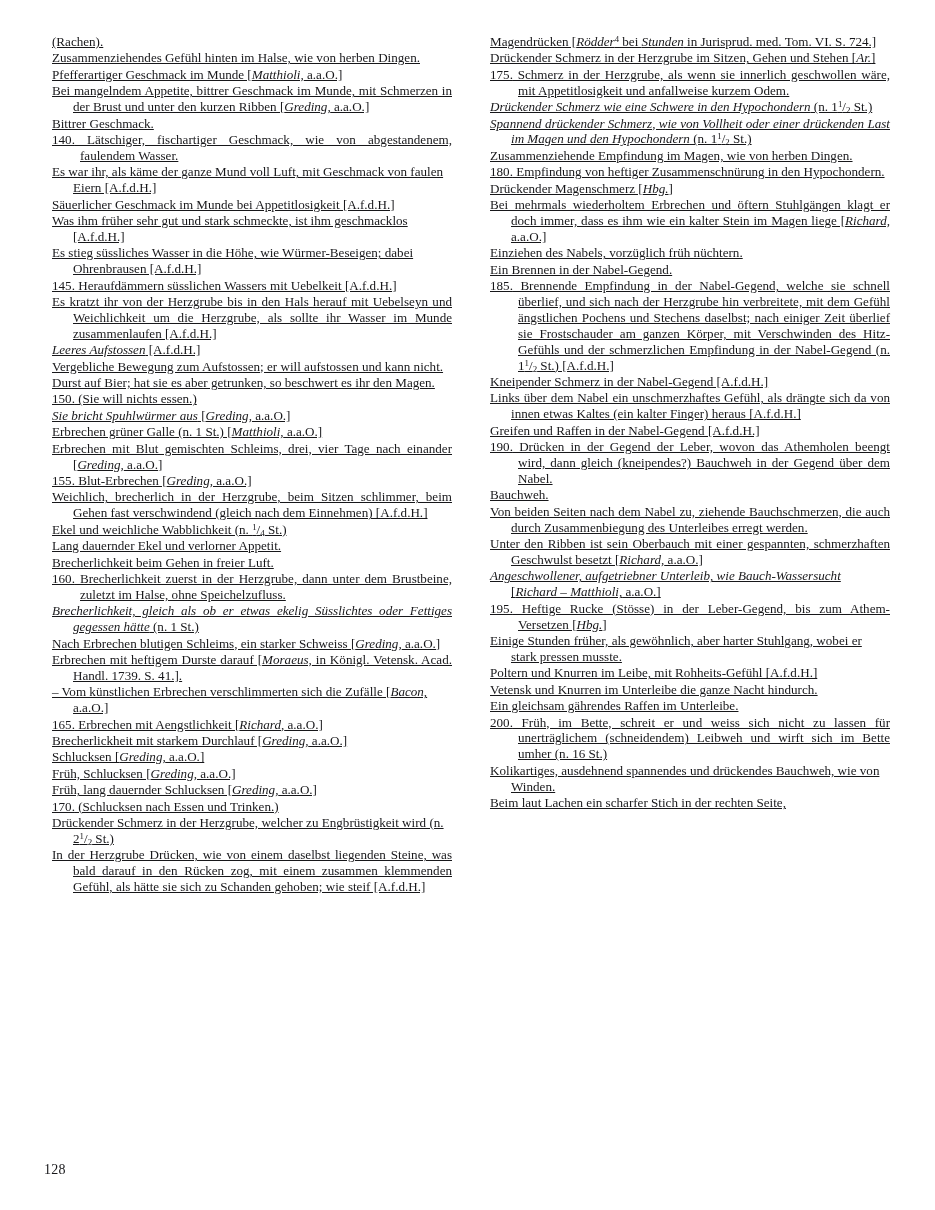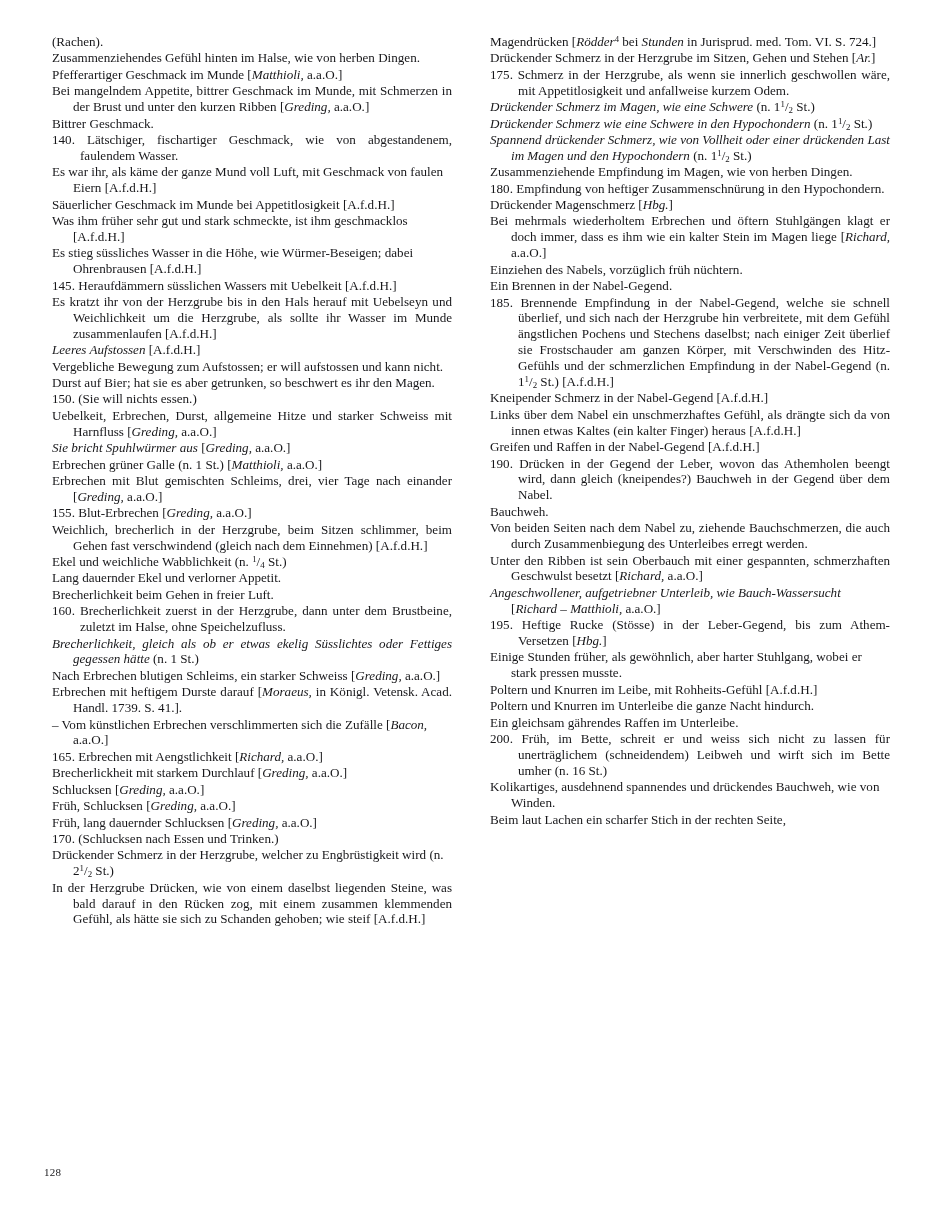--- a/index.html
+++ b/index.html
@@ -23,20 +23,21 @@
   .columns {
     position: absolute;
     top: 34px;
     left: 52px;
     width: 838px;
     display: flex;
     gap: 38px;
   }
   .col {
     width: 400px;
+    text-decoration: underline;
   }
   
   .entry {
     font-size: 13.1px;
     line-height: 1.215;
     margin: 0 0 0.5px 0;
     padding-left: 21px;      
     text-indent: -21px;      
     text-align: justify;
     text-justify: inter-word;
@@ -77,21 +78,21 @@
   sup.note {
     font-size: 0.66em;
     vertical-align: 0.42em;
     line-height: 0;
     font-style: normal;
   }
   .folio {
     position: absolute;
     left: 44px;
     bottom: 32px;
-    font-size: 11px;
+    font-size: 14px;
     letter-spacing: 0.2px;
     color: #17171a;
   }
 </style>
 </head>
 <body>
 
 <div class="page">
   <div class="columns">
     <div class="col" id="col-left">
@@ -104,21 +105,20 @@
         <p class="entry nojust">Es war ihr, als käme der ganze Mund voll Luft, mit Geschmack von faulen Eiern [A.f.d.H.]</p>
         <p class="entry nojust">Säuerlicher Geschmack im Munde bei Appetitlosigkeit [A.f.d.H.]</p>
         <p class="entry nojust">Was ihm früher sehr gut und stark schmeckte, ist ihm geschmacklos [A.f.d.H.]</p>
         <p class="entry nojust">Es stieg süssliches Wasser in die Höhe, wie Würmer-Beseigen; dabei Ohrenbrausen [A.f.d.H.]</p>
         <p class="entry num nojust"><span class="n">145.</span> Heraufdämmern süsslichen Wassers mit Uebelkeit [A.f.d.H.]</p>
         <p class="entry">Es kratzt ihr von der Herzgrube bis in den Hals herauf mit Uebelseyn und Weichlichkeit um die Herzgrube, als sollte ihr Wasser im Munde zusammenlaufen [A.f.d.H.]</p>
         <p class="entry nojust"><i>Leeres Aufstossen</i> [A.f.d.H.]</p>
         <p class="entry">Vergebliche Bewegung zum Aufstossen; er will aufstossen und kann nicht.</p>
         <p class="entry">Durst auf Bier; hat sie es aber getrunken, so beschwert es ihr den Magen.</p>
         <p class="entry num nojust"><span class="n">150.</span> (Sie will nichts essen.)</p>
-        <p class="entry">Uebelkeit, Erbrechen, Durst, allgemeine Hitze und starker Schweiss mit Harnfluss [<i>Greding,</i> a.a.O.]</p>
         <p class="entry"><i>Sie bricht Spuhlwürmer aus</i> [<i>Greding,</i> a.a.O.]</p>
         <p class="entry nojust">Erbrechen grüner Galle (n. 1 St.) [<i>Matthioli,</i> a.a.O.]</p>
         <p class="entry">Erbrechen mit Blut gemischten Schleims, drei, vier Tage nach einander [<i>Greding,</i> a.a.O.]</p>
         <p class="entry num nojust"><span class="n">155.</span> Blut-Erbrechen [<i>Greding,</i> a.a.O.]</p>
         <p class="entry">Weichlich, brecherlich in der Herzgrube, beim Sitzen schlimmer, beim Gehen fast verschwindend (gleich nach dem Einnehmen) [A.f.d.H.]</p>
         <p class="entry nojust">Ekel und weichliche Wabblichkeit (n. <span class="frac"><sup>1</sup><span class="sl">/</span><sub>4</sub></span> St.)</p>
         <p class="entry nojust">Lang dauernder Ekel und verlorner Appetit.</p>
         <p class="entry nojust">Brecherlichkeit beim Gehen in freier Luft.</p>
         <p class="entry num"><span class="n">160.</span> Brecherlichkeit zuerst in der Herzgrube, dann unter dem Brustbeine, zuletzt im Halse, ohne Speichelzufluss.</p>
         <p class="entry"><i>Brecherlichkeit, gleich als ob er etwas ekelig Süsslichtes oder Fettiges gegessen hätte</i> (n. 1 St.)</p>
@@ -131,42 +131,41 @@
         <p class="entry nojust">Früh, Schlucksen [<i>Greding,</i> a.a.O.]</p>
         <p class="entry nojust">Früh, lang dauernder Schlucksen [<i>Greding,</i> a.a.O.]</p>
         <p class="entry num nojust"><span class="n">170.</span> (Schlucksen nach Essen und Trinken.)</p>
         <p class="entry nojust">Drückender Schmerz in der Herzgrube, welcher zu Engbrüstigkeit wird (n. 2<span class="frac"><sup>1</sup><span class="sl">/</span><sub>2</sub></span> St.)</p>
         <p class="entry">In der Herzgrube Drücken, wie von einem daselbst liegenden Steine, was bald darauf in den Rücken zog, mit einem zusammen klemmenden Gefühl, als hätte sie sich zu Schanden gehoben; wie steif [A.f.d.H.]</p>
       </div>
     <div class="col" id="col-right">
         <p class="entry">Magendrücken [<i>Rödder</i><sup class="note">4</sup> bei <i>Stunden</i> in Jurisprud. med. Tom. VI. S. 724.]</p>
         <p class="entry">Drückender Schmerz in der Herzgrube im Sitzen, Gehen und Stehen [<i>Ar.</i>]</p>
         <p class="entry num"><span class="n">175.</span> Schmerz in der Herzgrube, als wenn sie innerlich geschwollen wäre, mit Appetitlosigkeit und anfallweise kurzem Odem.</p>
-        <p class="entry nojust"><i>Drückender Schmerz im Magen, wie eine Schwere</i> (n. 1<span class="frac"><sup>1</sup><span class="sl">/</span><sub>2</sub></span> St.)</p>
         <p class="entry nojust"><i>Drückender Schmerz wie eine Schwere in den Hypochondern</i> (n. 1<span class="frac"><sup>1</sup><span class="sl">/</span><sub>2</sub></span> St.)</p>
         <p class="entry"><i>Spannend drückender Schmerz, wie von Vollheit oder einer drückenden Last im Magen und den Hypochondern</i> (n. 1<span class="frac"><sup>1</sup><span class="sl">/</span><sub>2</sub></span> St.)</p>
         <p class="entry">Zusammenziehende Empfindung im Magen, wie von herben Dingen.</p>
         <p class="entry num"><span class="n">180.</span> Empfindung von heftiger Zusammenschnürung in den Hypochondern.</p>
         <p class="entry nojust">Drückender Magenschmerz [<i>Hbg.</i>]</p>
         <p class="entry">Bei mehrmals wiederholtem Erbrechen und öftern Stuhlgängen klagt er doch immer, dass es ihm wie ein kalter Stein im Magen liege [<i>Richard,</i> a.a.O.]</p>
         <p class="entry nojust">Einziehen des Nabels, vorzüglich früh nüchtern.</p>
         <p class="entry nojust">Ein Brennen in der Nabel-Gegend.</p>
         <p class="entry num"><span class="n">185.</span> Brennende Empfindung in der Nabel-Gegend, welche sie schnell überlief, und sich nach der Herzgrube hin verbreitete, mit dem Gefühl ängstlichen Pochens und Stechens daselbst; nach einiger Zeit überlief sie Frostschauder am ganzen Körper, mit Verschwinden des Hitz-Gefühls und der schmerzlichen Empfindung in der Nabel-Gegend (n. 1<span class="frac"><sup>1</sup><span class="sl">/</span><sub>2</sub></span> St.) [A.f.d.H.]</p>
         <p class="entry nojust">Kneipender Schmerz in der Nabel-Gegend [A.f.d.H.]</p>
         <p class="entry">Links über dem Nabel ein unschmerzhaftes Gefühl, als drängte sich da von innen etwas Kaltes (ein kalter Finger) heraus [A.f.d.H.]</p>
         <p class="entry nojust">Greifen und Raffen in der Nabel-Gegend [A.f.d.H.]</p>
         <p class="entry num"><span class="n">190.</span> Drücken in der Gegend der Leber, wovon das Athemholen beengt wird, dann gleich (kneipendes?) Bauchweh in der Gegend über dem Nabel.</p>
         <p class="entry nojust">Bauchweh.</p>
         <p class="entry">Von beiden Seiten nach dem Nabel zu, ziehende Bauchschmerzen, die auch durch Zusammenbiegung des Unterleibes erregt werden.</p>
         <p class="entry">Unter den Ribben ist sein Oberbauch mit einer gespannten, schmerzhaften Geschwulst besetzt [<i>Richard,</i> a.a.O.]</p>
         <p class="entry nojust"><i>Angeschwollener, aufgetriebner Unterleib, wie Bauch-Wassersucht</i> [<i>Richard – Matthioli,</i> a.a.O.]</p>
         <p class="entry num"><span class="n">195.</span> Heftige Rucke (Stösse) in der Leber-Gegend, bis zum Athem-Versetzen [<i>Hbg.</i>]</p>
         <p class="entry nojust">Einige Stunden früher, als gewöhnlich, aber harter Stuhlgang, wobei er stark pressen musste.</p>
         <p class="entry nojust">Poltern und Knurren im Leibe, mit Rohheits-Gefühl [A.f.d.H.]</p>
-        <p class="entry nojust">Poltern und Knurren im Unterleibe die ganze Nacht hindurch.</p>
+        <p class="entry nojust">Vetensk und Knurren im Unterleibe die ganze Nacht hindurch.</p>
         <p class="entry nojust">Ein gleichsam gährendes Raffen im Unterleibe.</p>
         <p class="entry num"><span class="n">200.</span> Früh, im Bette, schreit er und weiss sich nicht zu lassen für unerträglichem (schneidendem) Leibweh und wirft sich im Bette umher (n. 16 St.)</p>
         <p class="entry nojust">Kolikartiges, ausdehnend spannendes und drückendes Bauchweh, wie von Winden.</p>
         <p class="entry nojust">Beim laut Lachen ein scharfer Stich in der rechten Seite,</p>
       </div>
   </div>
   <div class="folio">128</div>
 </div>
 
 </body></html>

